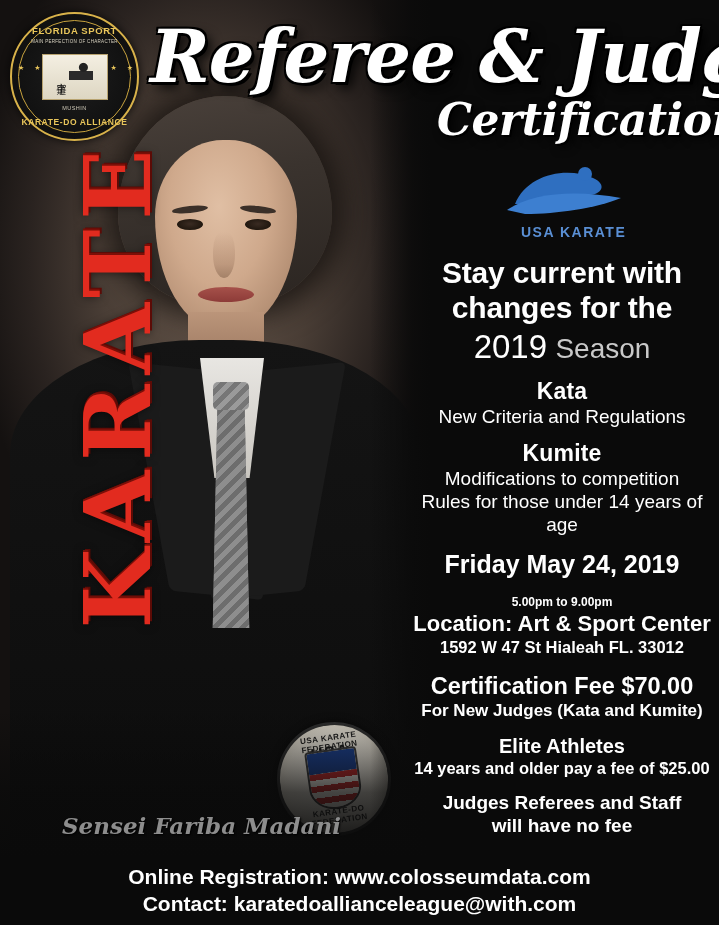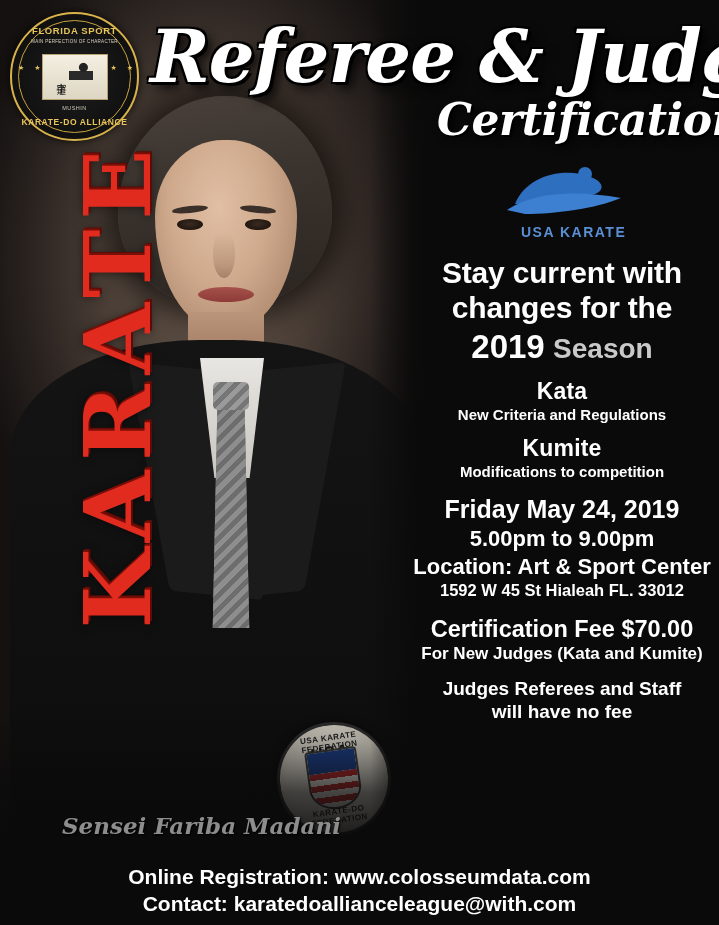--- a/index.html
+++ b/index.html
@@ -400,45 +400,45 @@
   }
   .stay-current {
     font-size: 30px;
     font-weight: bold;
     line-height: 1.16;
     letter-spacing: -0.2px;
   }
   .season-line {
     margin-top: 2px;
     font-size: 30px;
-    font-weight: bold;
+    font-weight: normal;
   }
   .season-line .year {
     font-size: 33px;
     color: #ffffff;
   }
   .season-line .season {
     color: #c9c9c9;
     font-size: 28px;
   }
   .blk { margin-top: 12px; }
   .blk .hd {
     font-size: 23px;
     font-weight: bold;
     letter-spacing: 0.2px;
   }
   .blk .sub {
-    font-size: 15px;
-    font-weight: bold;
+    font-size: 19px;
+    font-weight: normal;
     line-height: 1.18;
     margin-top: 1px;
   }
   .date-block { margin-top: 14px; }
   .date-block .d1 { font-size: 25px; font-weight: bold; }
-  .date-block .d2 { font-size: 22px; font-weight: bold; margin-top: 2px; }
+  .date-block .d2 { font-size: 12px; font-weight: bold; margin-top: 16px; }
   .date-block .d3 { font-size: 22px; font-weight: bold; margin-top: 2px; }
   .date-block .d4 { font-size: 16.5px; font-weight: bold; margin-top: 1px; }
   .fee-block { margin-top: 16px; }
   .fee-block .f1 { font-size: 23.5px; font-weight: bold; }
   .fee-block .f2 { font-size: 17px; font-weight: bold; margin-top: 1px; }
   .elite-block { margin-top: 14px; }
   .elite-block .e1 { font-size: 20px; font-weight: bold; }
   .elite-block .e2 { font-size: 16.5px; font-weight: bold; margin-top: 1px; }
   .staff-block { margin-top: 14px; }
   .staff-block .s1 { font-size: 19px; font-weight: bold; line-height: 1.2; }
@@ -553,34 +553,39 @@
     </div>
 
     <div class="blk">
       <div class="hd">Kata</div>
       <div class="sub">New Criteria and Regulations</div>
     </div>
 
     <div class="blk">
       <div class="hd">Kumite</div>
       <div class="sub">Modifications to competition</div>
+      <div class="sub">Rules for those under 14 years of age</div>
     </div>
 
     <div class="date-block">
       <div class="d1">Friday May 24, 2019</div>
       <div class="d2">5.00pm to 9.00pm</div>
       <div class="d3">Location: Art &amp; Sport Center</div>
-      <div class="d4">1592 W 45 St Hialeah FL. 33012</div>
+      <div class="d4">1592 W 47 St Hialeah FL. 33012</div>
     </div>
 
     <div class="fee-block">
       <div class="f1">Certification Fee $70.00</div>
       <div class="f2">For New Judges (Kata and Kumite)</div>
     </div>
 
+    <div class="elite-block">
+      <div class="e1">Elite Athletes</div>
+      <div class="e2">14 years and older pay a fee of $25.00</div>
+    </div>
 
     <div class="staff-block">
       <div class="s1">Judges Referees and Staff</div>
       <div class="s1">will have no fee</div>
     </div>
   </div>
 
   <div class="footer">
     <div class="line">Online Registration: www.colosseumdata.com</div>
     <div class="line">Contact: karatedoallianceleague@with.com</div>

